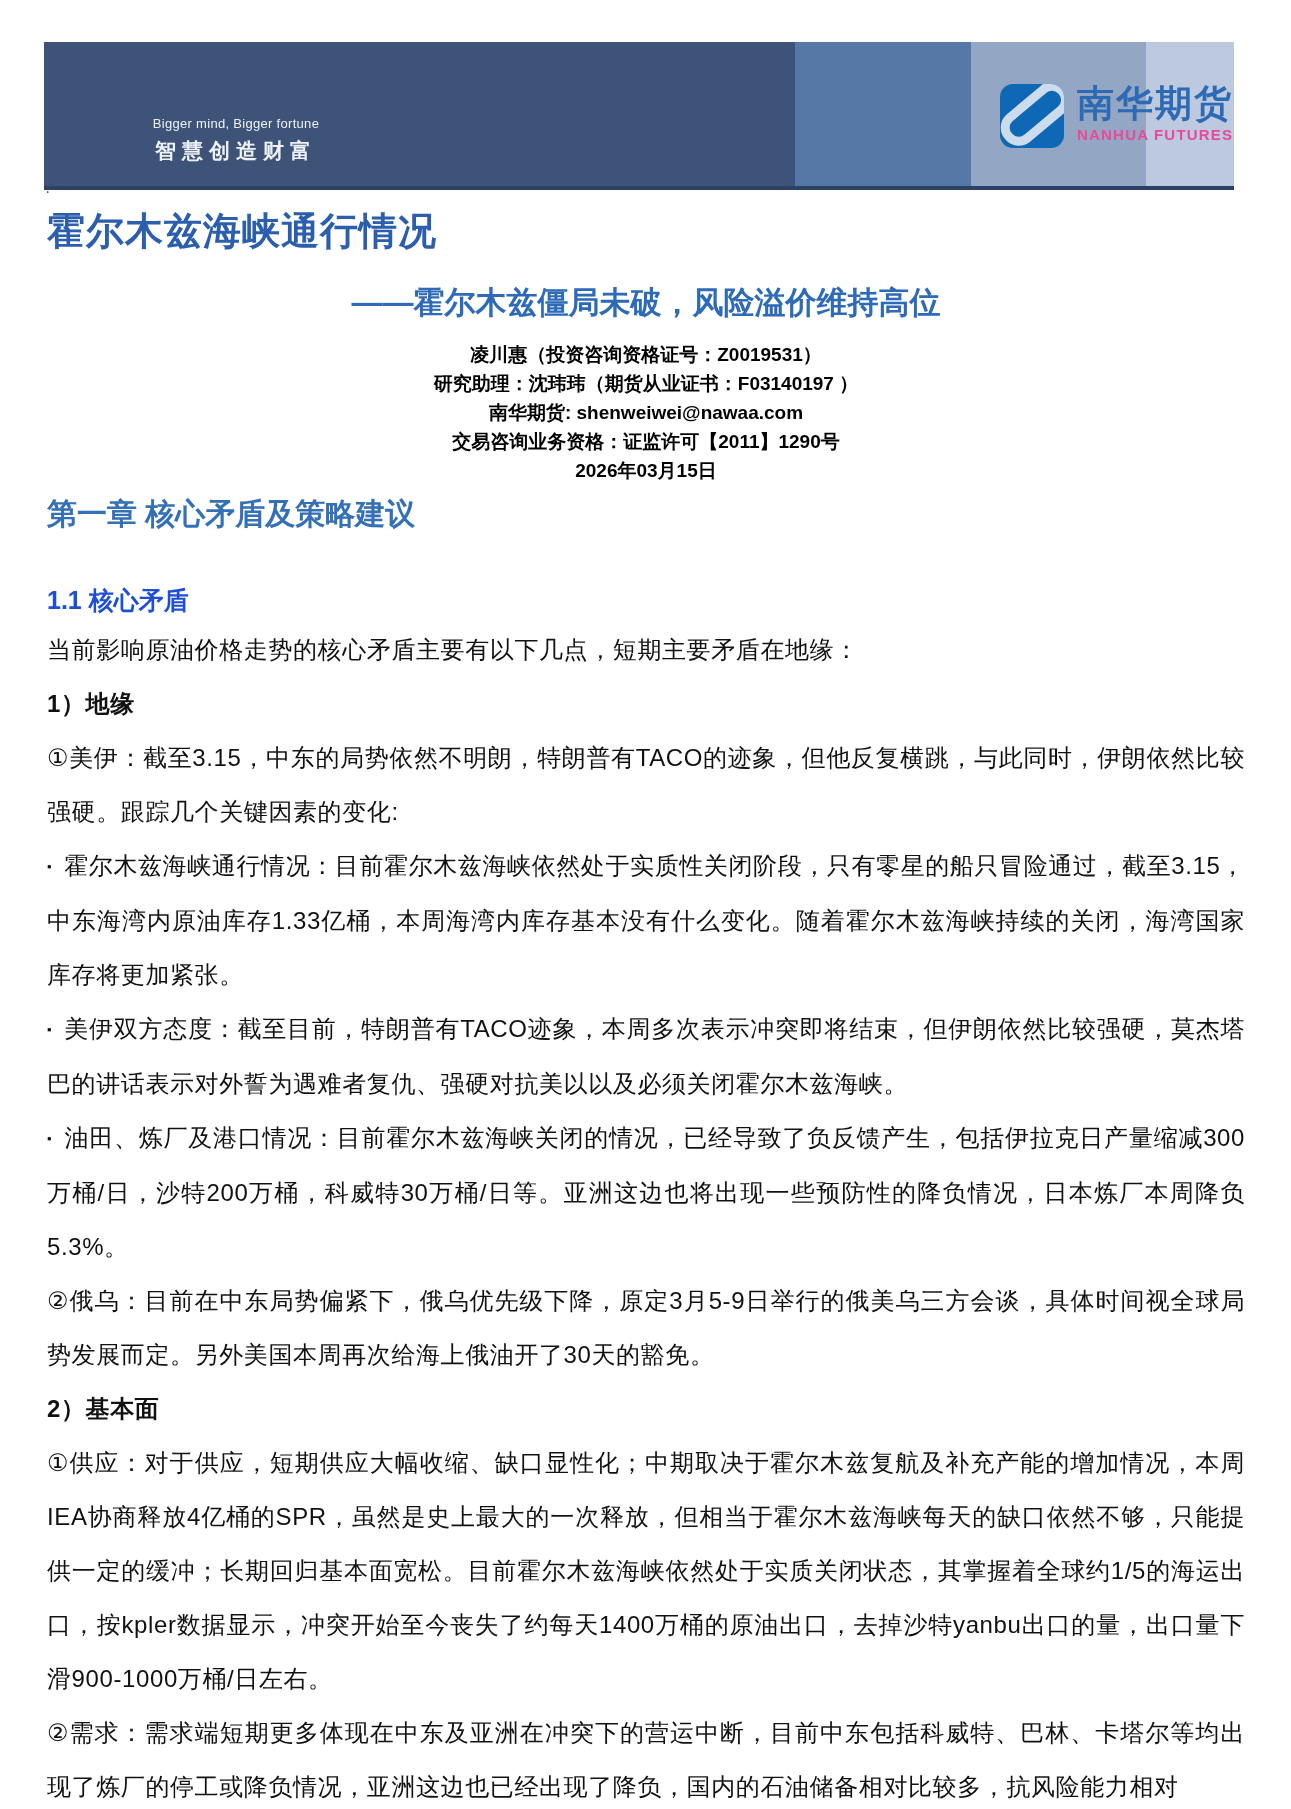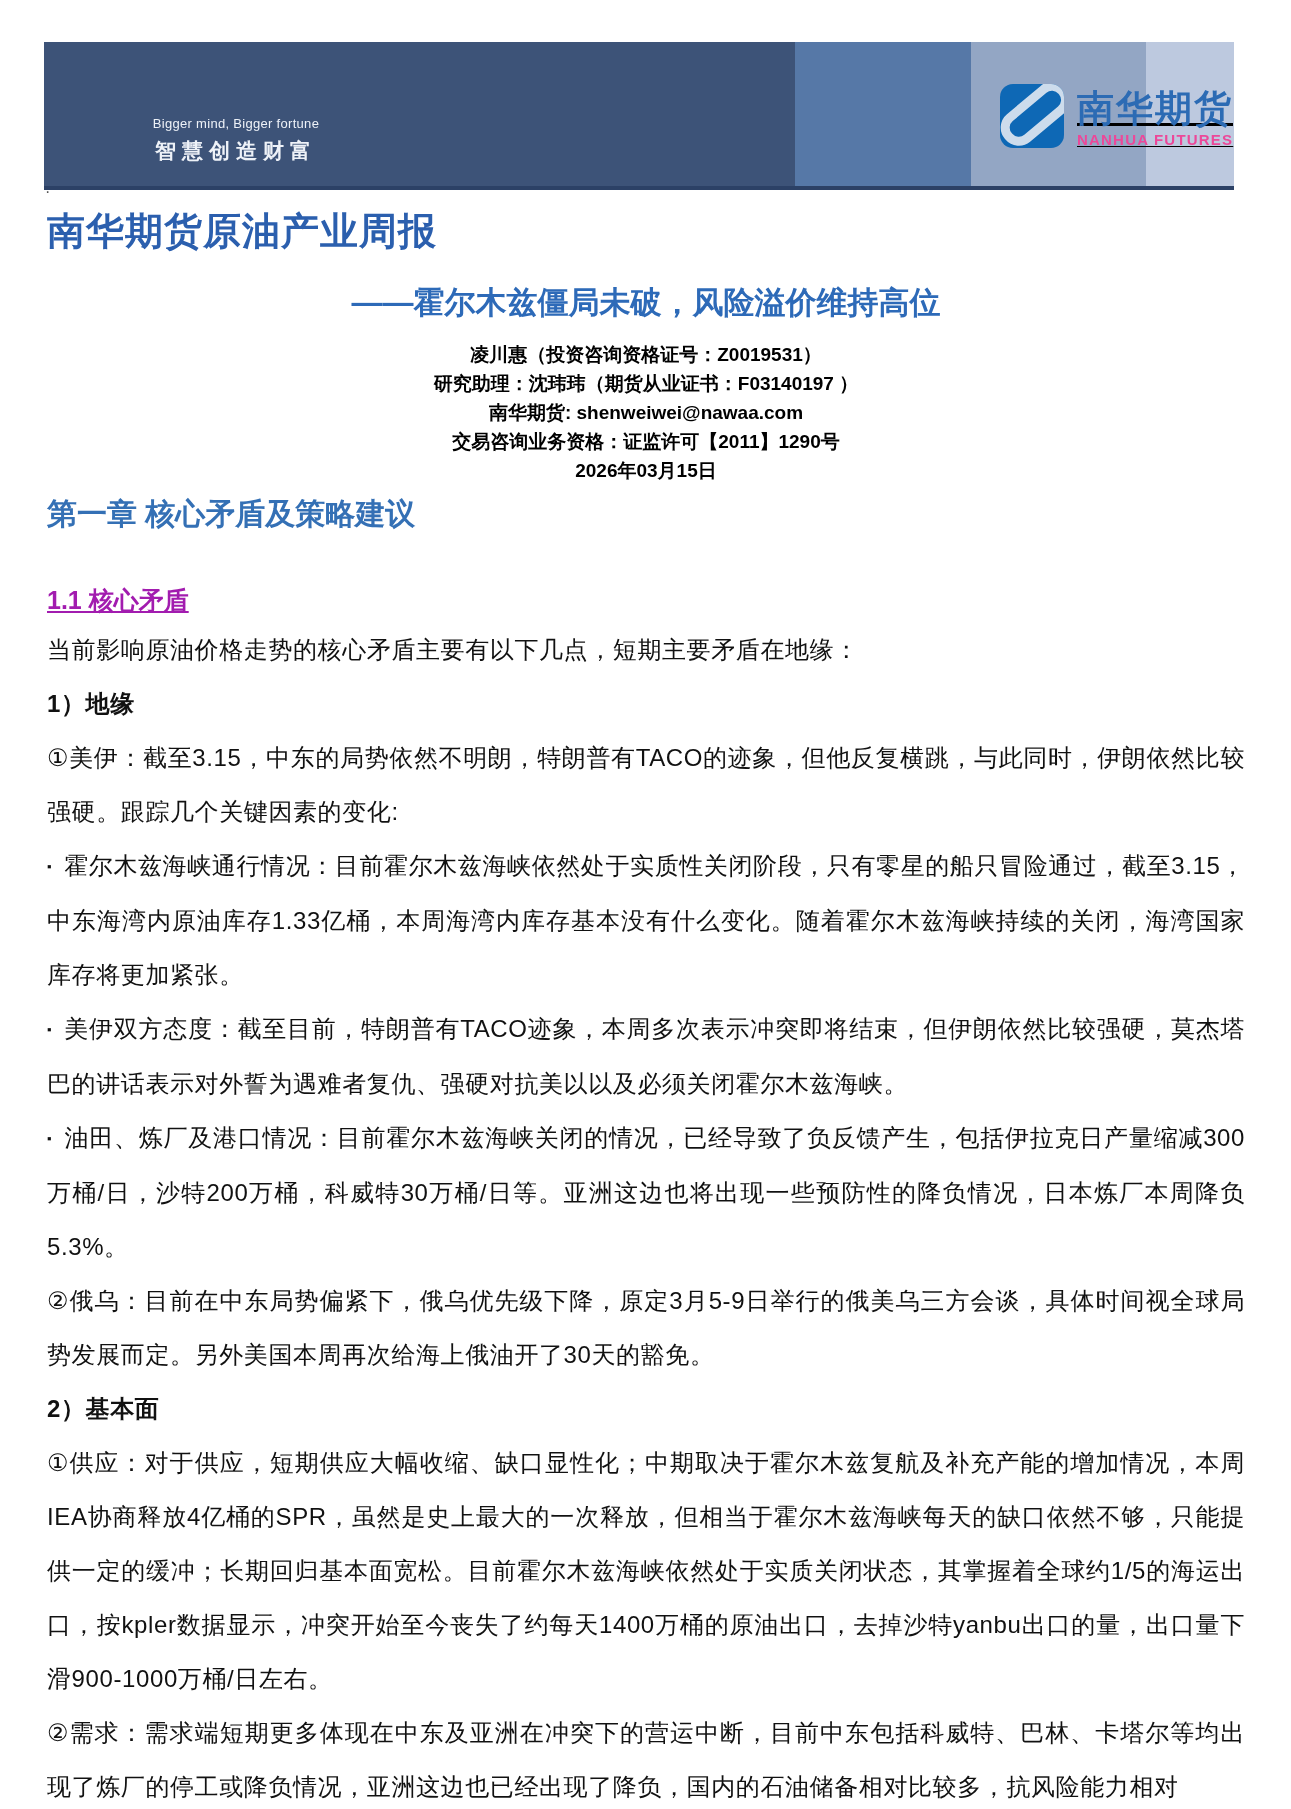--- a/index.html
+++ b/index.html
@@ -35,22 +35,21 @@
     text-align: center;
     color: #eef2f8;
   }
   .slogan-en { font-size: 13px; letter-spacing: 0.3px; margin-bottom: 6px; }
   .slogan-zh { font-size: 21px; font-weight: bold; letter-spacing: 6px; }
 
   .brand {
     position: absolute;
     left: 956px; top: 42px;
     display: flex;
-    align-items: flex-end;
-    text-decoration: underline;
+    align-items: flex-start;
   }
   .brand-logo { width: 64px; height: 64px; display: block; }
   .brand-text { margin-left: 13px; }
   .brand-zh {
     font-size: 37px; font-weight: bold; color: #2c6bb4;
     line-height: 40px; letter-spacing: 2px; white-space: nowrap;
   }
   .brand-en {
     font-size: 15px; font-weight: bold; color: #ec4899;
     letter-spacing: 1.2px; margin-top: 2px; white-space: nowrap;
@@ -89,21 +88,21 @@
   }
 
   .chapter {
     margin: 10px 0 0 0;
     font-size: 30px; line-height: 38px;
     font-weight: bold; color: #3470b5;
   }
   .section {
     margin: 50px 0 0 0;
     font-size: 25px; line-height: 34px;
-    font-weight: bold; color: #a21caf; text-decoration: underline;
+    font-weight: bold; color: #1d4ed8;
   }
 
   .bodytext { margin-top: 6px; }
   .para {
     margin: 0;
     font-size: 24px;
     line-height: 54px;
     letter-spacing: 0.6px;
     color: #111111;
     text-align: justify;
@@ -149,21 +148,21 @@
         <div class="brand-zh">南华期货</div>
         <div class="brand-en">NANHUA FUTURES</div>
       </div>
     </div>
   </div>
 
   <div class="corner-mark">·</div>
 
   <main class="content">
 
-    <h1 class="title">南华期货原油产业周报</h1>
+    <h1 class="title">霍尔木兹海峡通行情况</h1>
 
     <div class="subtitle">——霍尔木兹僵局未破，风险溢价维持高位</div>
 
     <div class="meta">
       <div class="meta-line">凌川惠（投资咨询资格证号：Z0019531）</div>
       <div class="meta-line">研究助理：沈玮玮（期货从业证书：F03140197 ）</div>
       <div class="meta-line">南华期货: shenweiwei@nawaa.com</div>
       <div class="meta-line">交易咨询业务资格：证监许可【2011】1290号</div>
       <div class="meta-line">2026年03月15日</div>
     </div>

